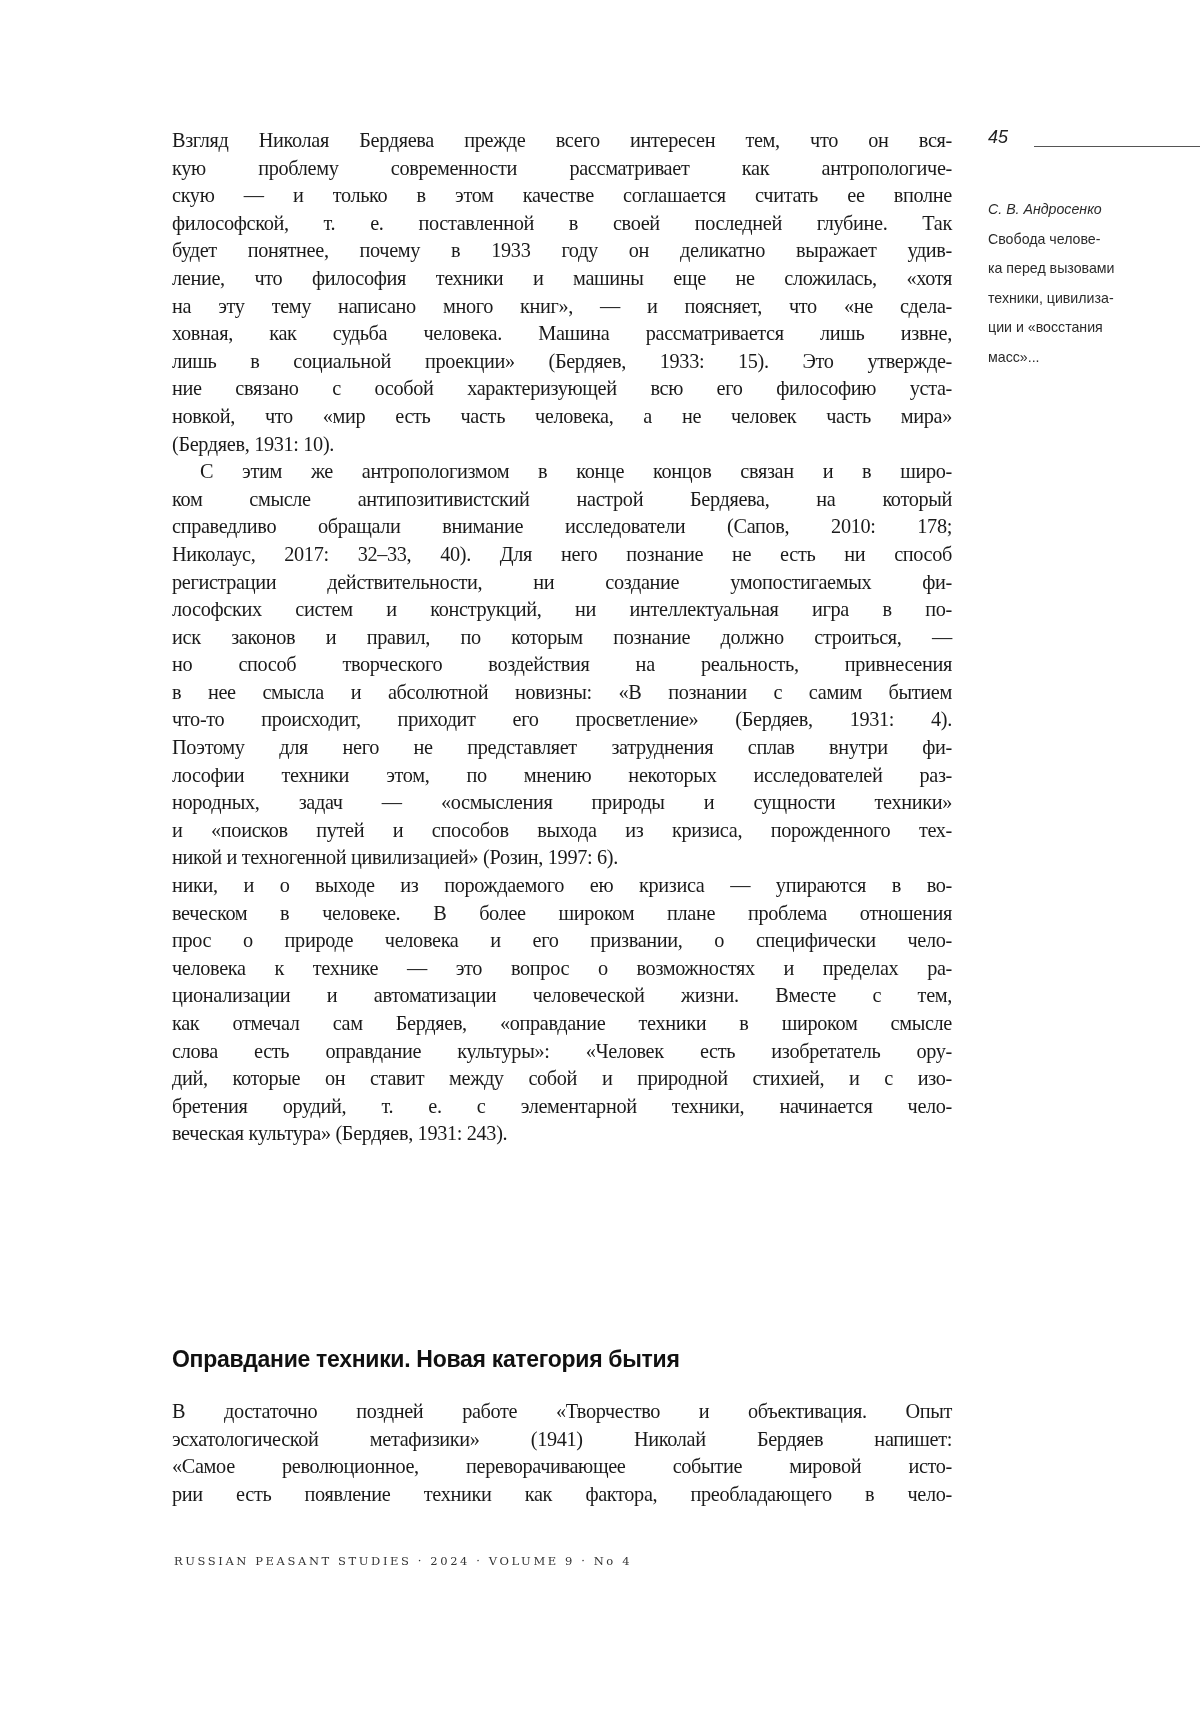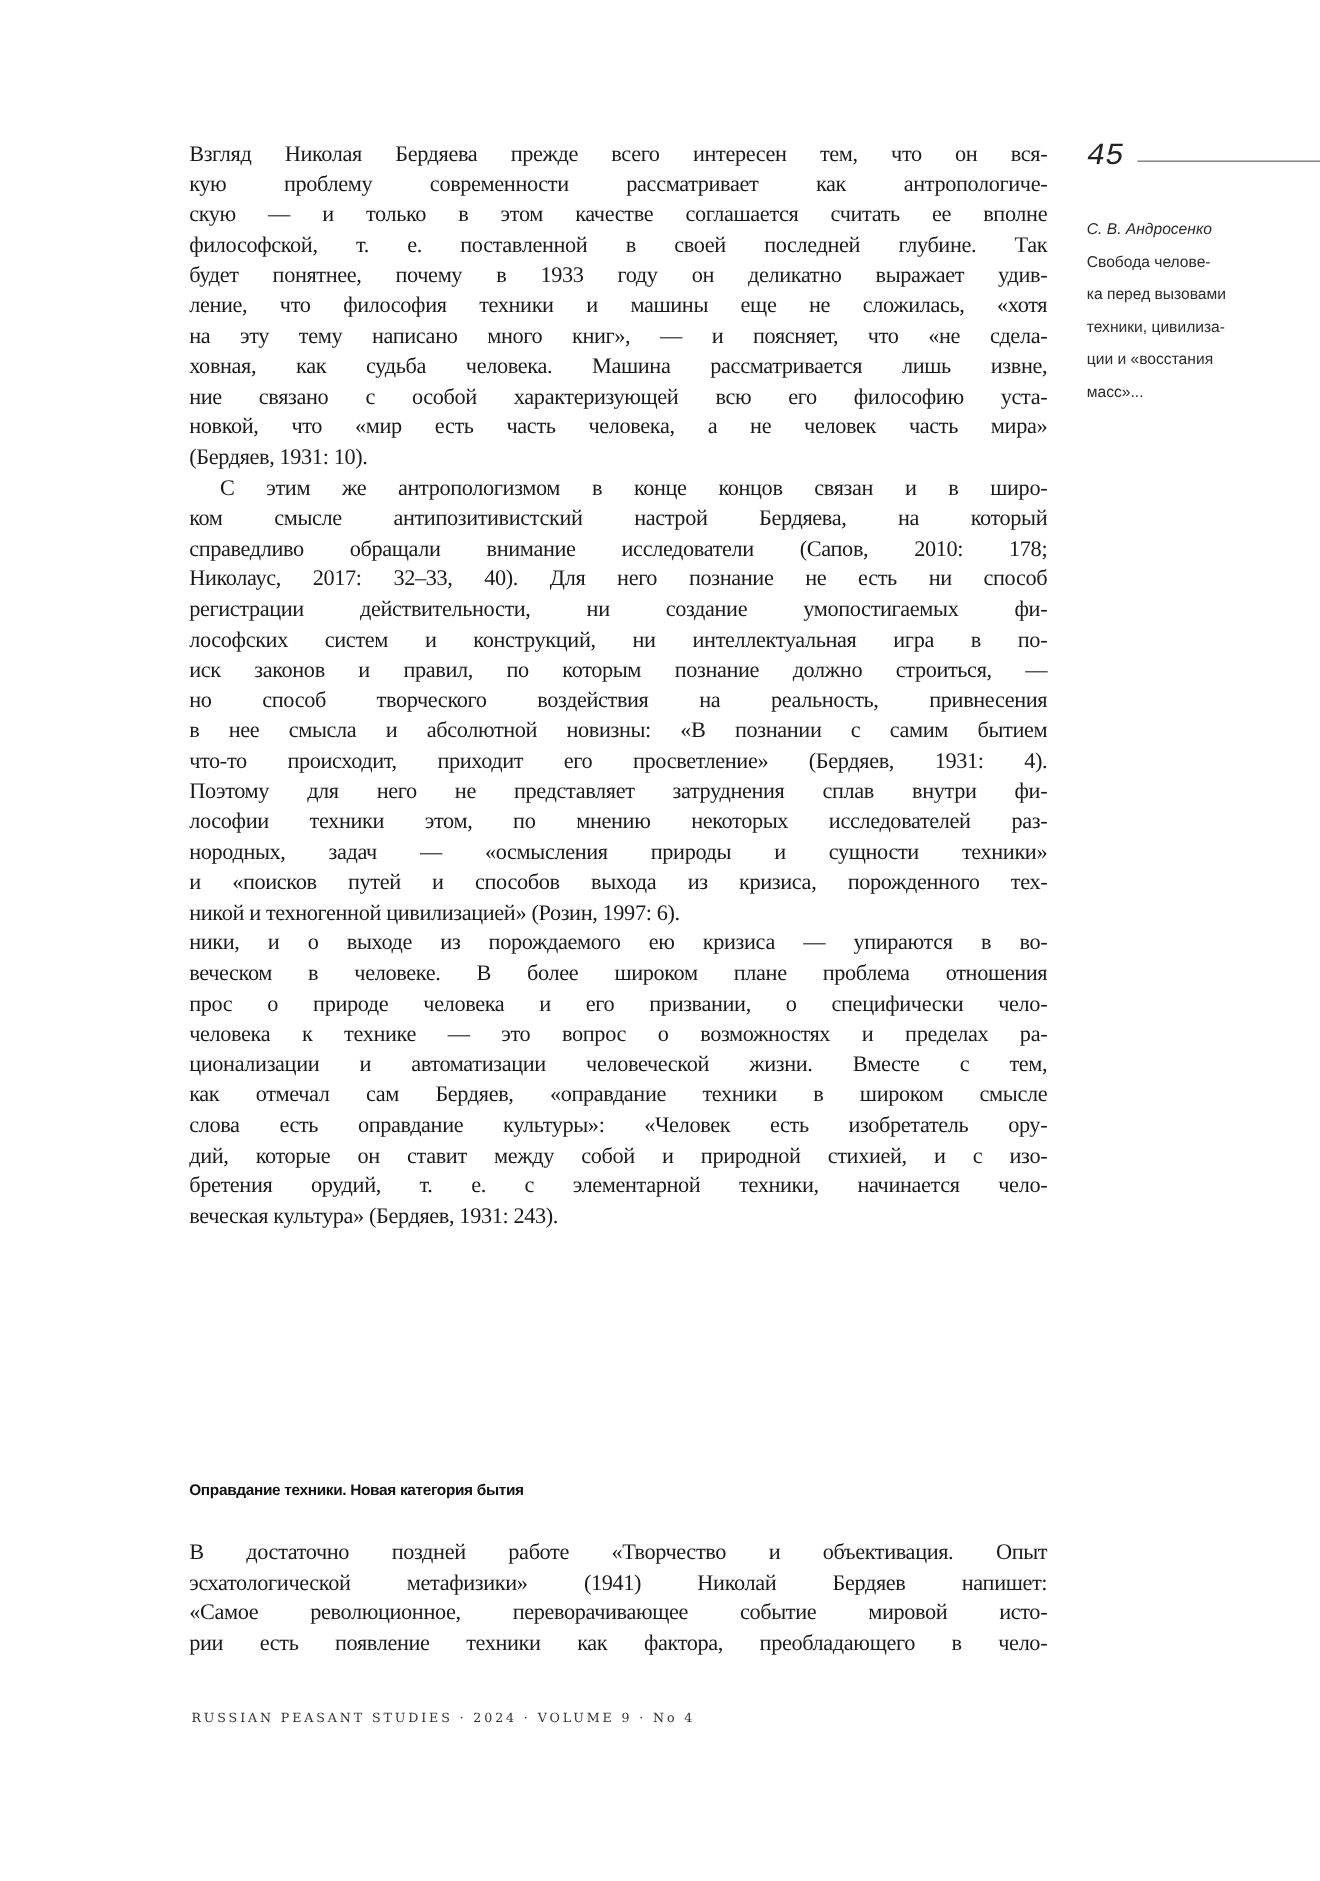--- a/index.html
+++ b/index.html
@@ -8,27 +8,27 @@
     position: absolute; left: 172px; top: 127px; width: 780px;
     font-family: Liberation Serif, serif;
     font-size: 20.3px; line-height: 27.6px; letter-spacing: -0.35px;
   }
   .line { display: block; white-space: nowrap; text-align: justify; text-align-last: justify; height: 27.6px; }
   .line.last { text-align-last: left; }
   .indent { padding-left: 28px; }
   .section-heading {
     position: absolute; left: 172px; top: 1346px;
     font-family: "Liberation Sans", "DejaVu Sans", sans-serif;
-    font-weight: bold; font-size: 14px; letter-spacing: -0.3px; color: #111; text-align: right;
+    font-weight: bold; font-size: 23px; letter-spacing: -0.3px; color: #111; text-align: right;
   }
   .main2 { top: 1398px; }
   .page-number {
     position: absolute; left: 988px; top: 127px;
-    font-family: Liberation Mono, monospace; font-style: italic;
-    font-size: 28px; color: #222;
+    font-family: Liberation Sans, sans-serif; font-style: italic;
+    font-size: 18px; color: #222;
   }
   .page-rule { position: absolute; left: 1034px; top: 146px; width: 166px; height: 1px; background: #555; }
   .running-head {
     position: absolute; left: 988px; top: 195px; width: 200px;
     font-family: Liberation Sans, sans-serif; font-size: 14.2px; line-height: 29.5px; color: #2a2a2a;
   }
   .running-head .author { font-style: italic; display: block; }
   .running-head .tline { display: block; white-space: nowrap; }
   .footer {
     position: absolute; left: 174px; top: 1554px;
@@ -54,20 +54,21 @@
 <div class="main">
   <div>
     <span class="line">Взгляд Николая Бердяева прежде всего интересен тем, что он вся-</span>
     <span class="line">кую проблему современности рассматривает как антропологиче-</span>
     <span class="line">скую — и только в этом качестве соглашается считать ее вполне</span>
     <span class="line">философской, т. е. поставленной в своей последней глубине. Так</span>
     <span class="line">будет понятнее, почему в 1933 году он деликатно выражает удив-</span>
     <span class="line">ление, что философия техники и машины еще не сложилась, «хотя</span>
     <span class="line">на эту тему написано много книг», — и поясняет, что «не сдела-</span>
     <span class="line">ховная, как судьба человека. Машина рассматривается лишь извне,</span>
+    <span class="line">лишь в социальной проекции» (Бердяев, 1933: 15). Это утвержде-</span>
     <span class="line">ние связано с особой характеризующей всю его философию уста-</span>
     <span class="line">новкой, что «мир есть часть человека, а не человек часть мира»</span>
     <span class="line last">(Бердяев, 1931: 10).</span>
   </div>
   <div>
     <span class="line indent">С этим же антропологизмом в конце концов связан и в широ-</span>
     <span class="line">ком смысле антипозитивистский настрой Бердяева, на который</span>
     <span class="line">справедливо обращали внимание исследователи (Сапов, 2010: 178;</span>
     <span class="line">Николаус, 2017: 32–33, 40). Для него познание не есть ни способ</span>
     <span class="line">регистрации действительности, ни создание умопостигаемых фи-</span>

